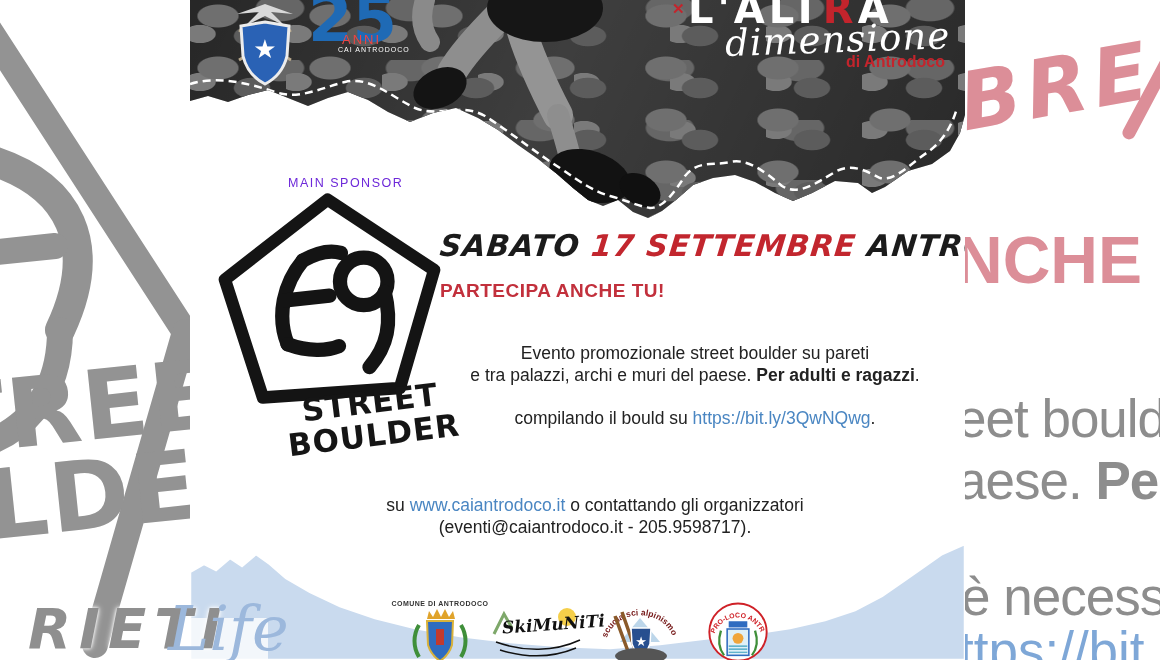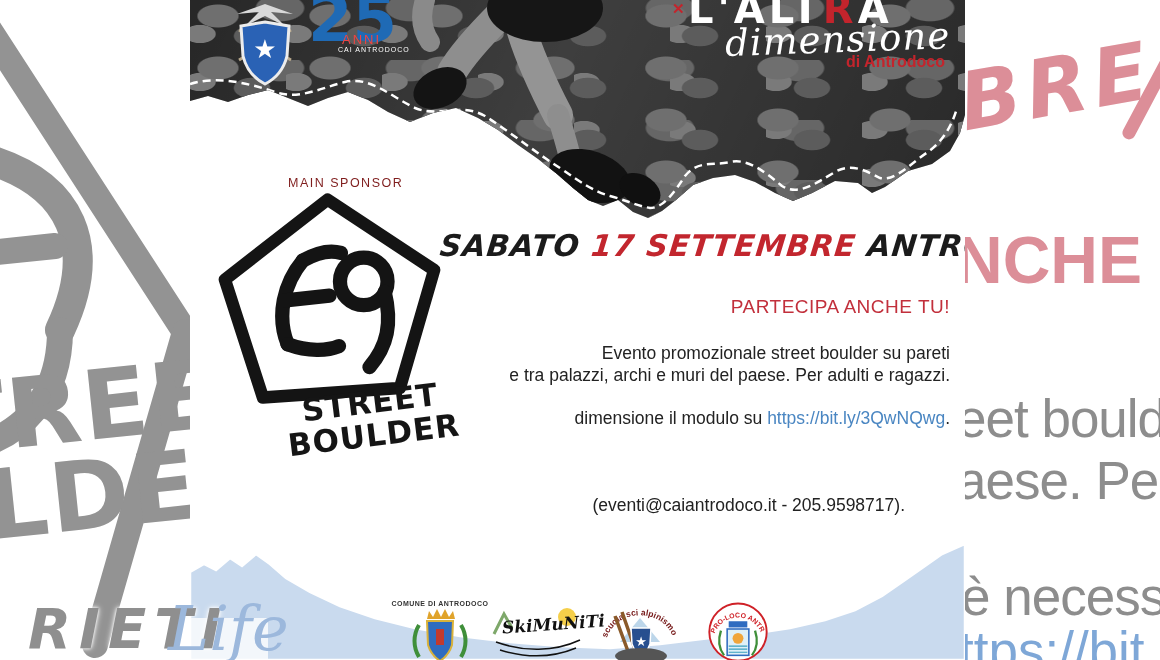--- a/index.html
+++ b/index.html
@@ -68,38 +68,38 @@
   .laltra{left:480px;top:0;width:285px;z-index:5;color:#fff;}
   .laltra-x{position:absolute;left:2px;top:0px;color:#c3242c;font-size:15px;font-weight:bold;}
   .laltra-l1{margin:-14px 0 0 18px;font-size:40px;font-weight:bold;letter-spacing:4px;
       font-family:"DejaVu Sans",sans-serif;}
   .laltra-l1 .red{color:#c3242c;}
   .laltra-l2{margin:-14px 0 0 55px;font-size:37px;font-style:italic;letter-spacing:1px;
       font-family:"DejaVu Serif",serif;transform:rotate(-2deg);}
   .laltra-l3{margin:-8px 10px 12px 0;text-align:right;color:#c3242c;font-weight:bold;font-size:16px;}
 
   
-  .main-sponsor{left:98px;top:176px;font-size:12.5px;letter-spacing:1.5px;color:#7f1d1d;}
+  .main-sponsor{left:98px;top:176px;font-size:12.5px;letter-spacing:1.5px;color:#6d28d9;}
   .e9-logo{left:22px;top:192px;}
   .e9-text{left:92px;top:386px;width:180px;transform:rotate(-7deg);text-align:center;
       font-weight:bold;font-size:31px;line-height:33px;color:#151515;letter-spacing:1px;
       font-family:"DejaVu Sans",sans-serif;}
 
   
   .title{left:250px;top:228px;width:510px;text-align:center;font-weight:bold;font-style:italic;
       font-size:30px;letter-spacing:1px;color:#1b1b1b;transform:skewX(-6deg);
       font-family:"DejaVu Sans",sans-serif;white-space:nowrap;}
   .title .red{color:#c2262e;}
-  .subtitle{left:250px;top:296px;width:510px;text-align:right;font-weight:normal;font-size:19px;
+  .subtitle{left:250px;top:280px;width:510px;text-align:left;font-weight:bold;font-size:19px;
       color:#c2303c;letter-spacing:.5px;z-index:3;}
-  .para{font-size:17.5px;line-height:22px;color:#222;text-align:right;z-index:3;}
+  .para{font-size:17.5px;line-height:22px;color:#222;text-align:center;z-index:3;}
   .p1{left:250px;top:342px;width:510px;}
   .p2{left:250px;top:407px;width:510px;}
   .p3{left:95px;top:494px;width:620px;}
-  .bold{font-weight:normal;}
+  .bold{font-weight:bold;}
   .redline{color:#c0392b;}
   a.link{color:#4a86c2;text-decoration:none;cursor:pointer;}
 
   
   .mountain{left:0;top:540px;width:775px;height:120px;z-index:1;}
   .sponsor-logo{z-index:4;}
   .sp-caption{font-size:7px;font-weight:bold;color:#333;letter-spacing:.5px;white-space:nowrap;}
   .ski-text{font-style:italic;font-weight:bold;font-size:17px;color:#111;
       font-family:"DejaVu Serif",serif;transform:rotate(-4deg);white-space:nowrap;}
 </style>
@@ -188,24 +188,25 @@
   <div class="abs title"><span>SABATO </span><span class="red">17 SETTEMBRE</span><span> ANTRODOCO</span></div>
 
   <div class="abs subtitle">PARTECIPA ANCHE TU!</div>
 
   <div class="abs para p1">
     <div>Evento promozionale street boulder su pareti</div>
     <div><span>e tra palazzi, archi e muri del paese. </span><span class="bold">Per adulti e ragazzi</span><span>.</span></div>
   </div>
 
   <div class="abs para p2">
-    <div><span>dimensione il modulo su </span><a class="link">https://bit.ly/3QwNQwg</a><span>.</span></div>
+    <div><span>compilando il bould su </span><a class="link">https://bit.ly/3QwNQwg</a><span>.</span></div>
   </div>
 
   <div class="abs para p3">
+    <div><span>su </span><a class="link">www.caiantrodoco.it</a><span> o contattando gli organizzatori</span></div>
     <div>(eventi@caiantrodoco.it - 205.9598717).</div>
   </div>
 
   <svg class="abs mountain" width="775" height="120" viewBox="0 0 775 120">
     <path d="M0,32 L14,24 L26,30 L40,18 L52,26 L66,14 L80,24 L96,38 L120,52 L150,66 L185,78
              L225,88 L270,96 L320,102 L370,106 L420,108 L470,104 L520,98 L560,94 L600,88
              L635,80 L665,70 L692,56 L715,40 L735,26 L752,14 L775,4 L775,120 L0,120 Z" fill="#c9daee" stroke="#ffffff" stroke-width="2.5"></path>
   </svg>
 
   <div class="abs sponsor-logo" style="left:198px;top:600px;width:104px;text-align:center">

